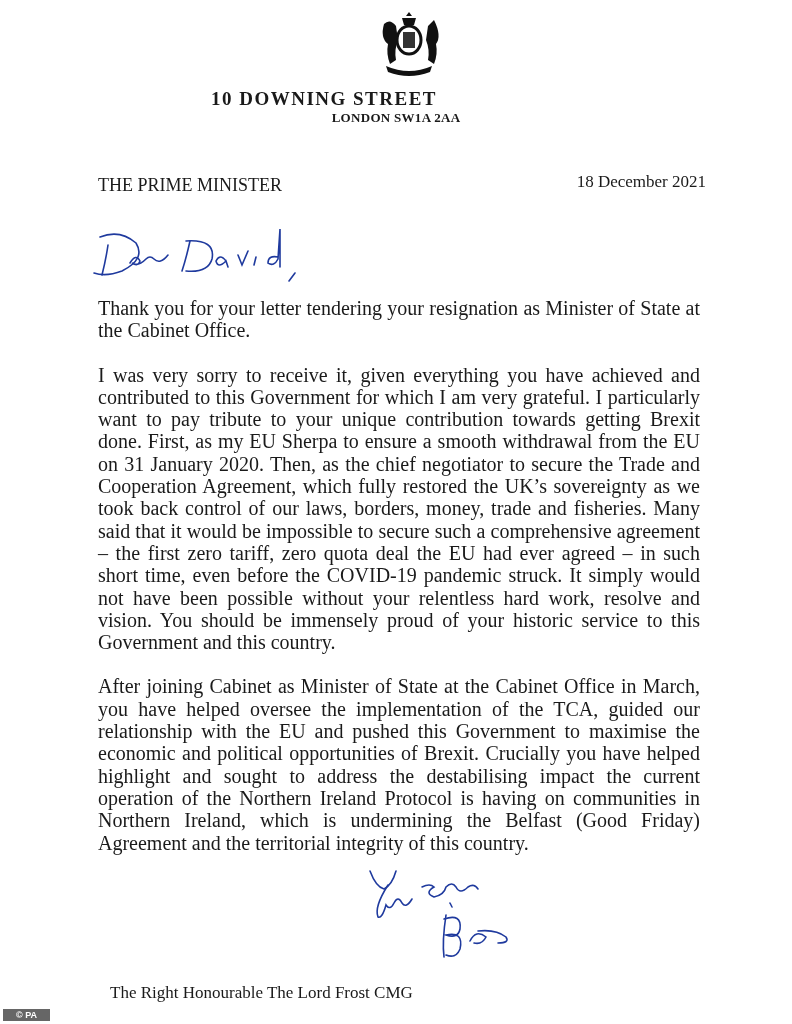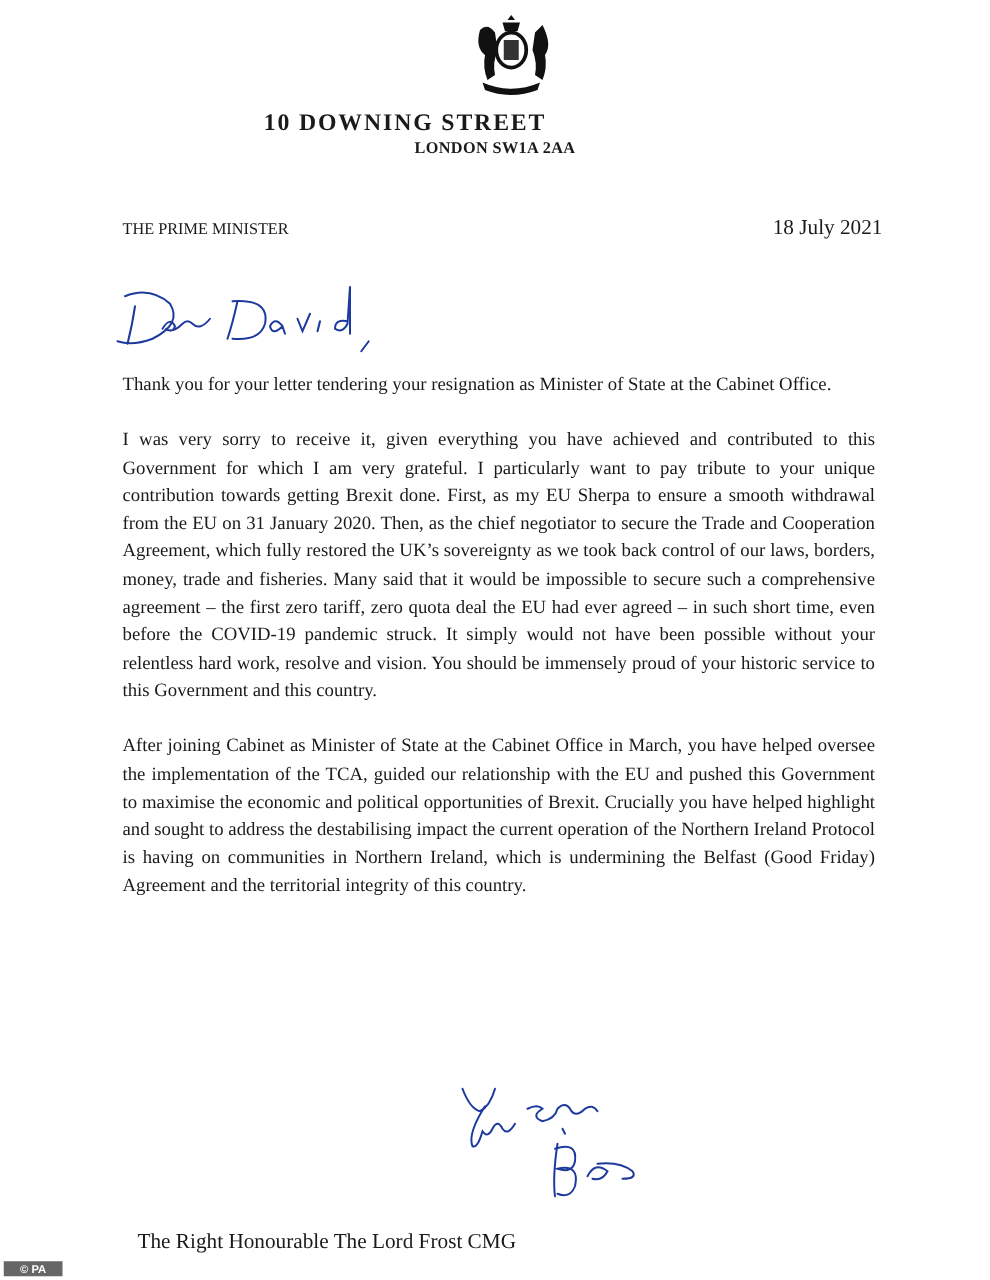--- a/index.html
+++ b/index.html
@@ -5,25 +5,25 @@
     html, body { margin: 0; padding: 0; }
     body {
       width: 792px; height: 1024px; background: #ffffff; position: relative; overflow: hidden;
       font-family: "Liberation Serif", "DejaVu Serif", serif; color: #1a1a1a;
     }
     .crest { position: absolute; left: 376px; top: 10px; width: 66px; height: 70px; }
     .addr1 { position: absolute; left: 0; width: 648px; top: 88px; text-align: center;
       font-size: 19px; font-weight: bold; letter-spacing: 1.5px; }
     .addr2 { position: absolute; left: 0; width: 792px; top: 110px; text-align: center;
       font-size: 13px; font-weight: bold; letter-spacing: 0.3px; }
-    .pm { position: absolute; left: 98px; top: 175px; font-size: 13px; }
+    .pm { position: absolute; left: 98px; top: 175px; font-size: 18px; }
     .date { position: absolute; right: 86px; top: 172px; font-size: 17px; }
     .salutation { position: absolute; left: 90px; top: 215px; width: 240px; height: 70px; }
     .body { position: absolute; left: 98px; width: 602px; top: 297px;
-      font-size: 15px; line-height: 22.3px; text-align: justify; }
+      font-size: 20px; line-height: 22.3px; text-align: justify; }
     .body p { margin: 0 0 22px 0; }
     .signoff { position: absolute; left: 360px; top: 865px; width: 220px; height: 100px; }
     .recipient { position: absolute; left: 110px; top: 983px; font-size: 17px; }
     .credit { position: absolute; left: 3px; top: 1009px; background: #666; color: #fff;
       font-family: "Liberation Sans", sans-serif; font-size: 9px; font-weight: bold; padding: 1px 13px; }
   </style>
 </head>
 <body>
 
 <svg class="crest" viewBox="0 0 66 70">
@@ -35,21 +35,21 @@
     <path d="M8 14 q6 -6 12 2 l2 14 q-4 10 -2 20 l-6 4 q-4 -10 -2 -20 q-8 -6 -4 -20z"></path>
     <path d="M58 10 l-6 6 l-2 14 q4 10 2 20 l6 4 q4 -10 2 -20 q6 -8 -2 -24z"></path>
     <path d="M10 56 q23 10 46 0 l-2 6 q-21 8 -42 0z"></path>
   </g>
 </svg>
 
 <div class="addr1">10 DOWNING STREET</div>
 <div class="addr2">LONDON SW1A 2AA</div>
 
 <div class="pm">THE PRIME MINISTER</div>
-<div class="date">18 July 2021</div>
+<div class="date">18 December 2021</div>
 
 <svg class="salutation" viewBox="0 0 240 70" aria-label="Dear David,">
   <g fill="none" stroke="#1f3a9e" stroke-width="1.6" stroke-linecap="round">
     <path d="M10 22 q20 -8 36 6 q10 16 -14 28 q-16 6 -28 2"></path>
     <path d="M18 30 q-2 14 -6 30"></path>
     <path d="M40 48 q6 -10 10 -2 q-2 6 -8 2 q6 4 14 -4 q4 -4 8 0 q6 6 14 -4"></path>
     <path d="M100 26 q-4 18 -8 30"></path>
     <path d="M96 26 q30 -2 26 18 q-4 14 -26 12"></path>
     <path d="M136 46 q-6 -8 -10 0 q2 8 10 0 l2 6"></path>
     <path d="M148 40 l4 10 l6 -14"></path>

